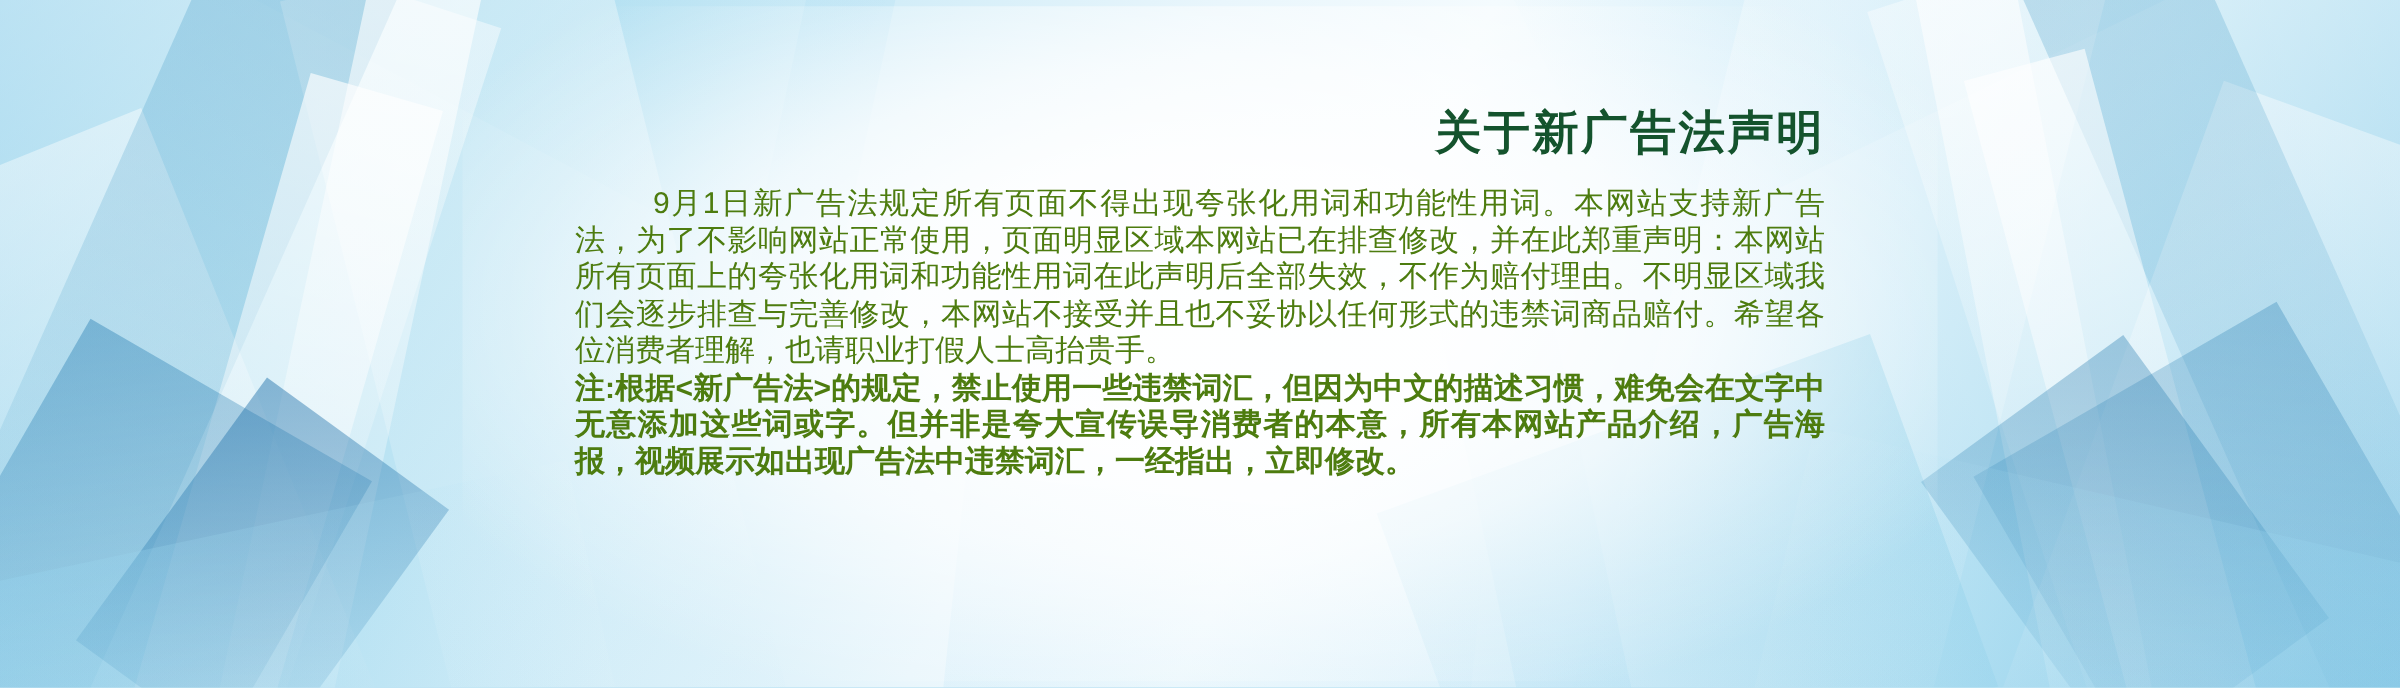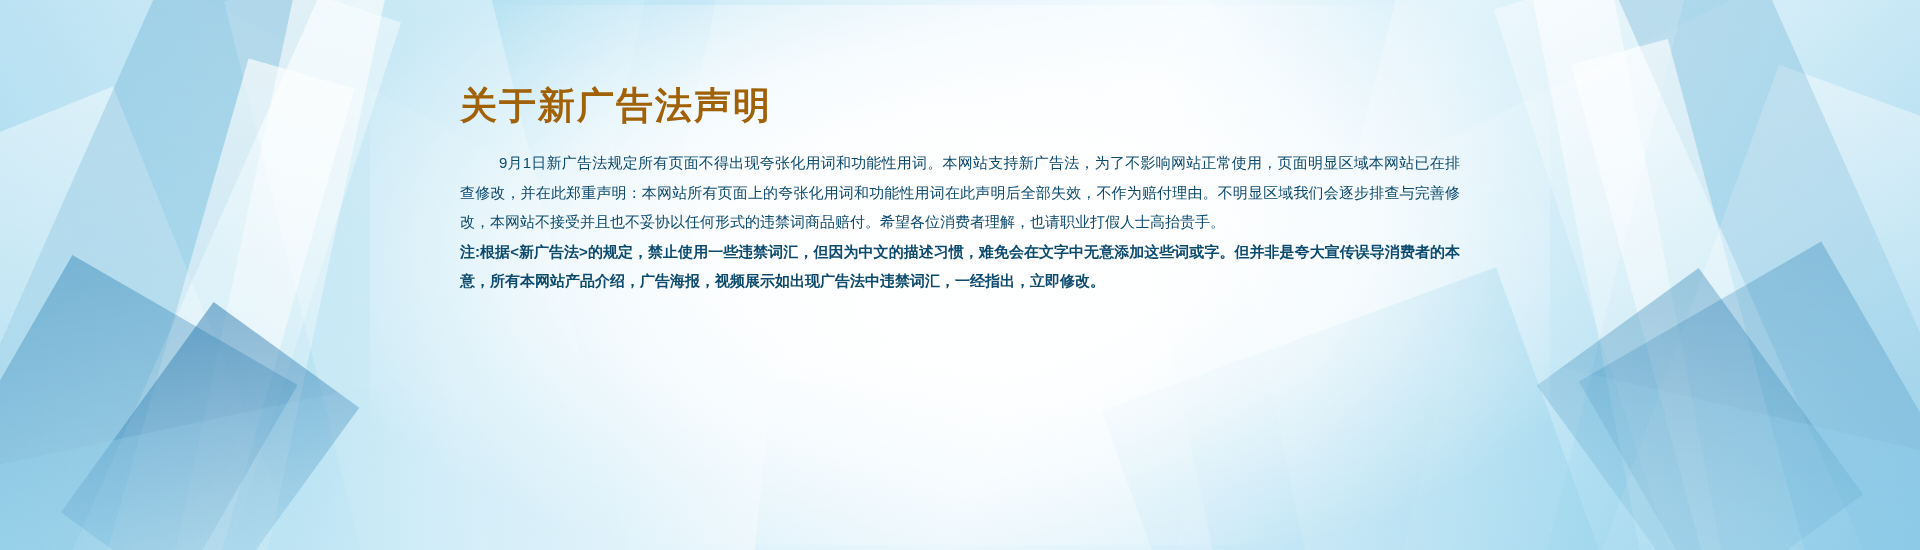--- a/index.html
+++ b/index.html
@@ -53,27 +53,27 @@
   .m2{left:1180px;top:160px;width:90px;height:460px;background:linear-gradient(0deg,rgba(170,220,242,.28),rgba(255,255,255,0));transform:rotate(-12deg);}
   .m3{left:760px;top:400px;width:420px;height:220px;background:linear-gradient(20deg,rgba(190,228,246,.28),rgba(255,255,255,0));transform:rotate(6deg);}
 
   
   .content{
     position:absolute;left:50%;top:0;transform:translateX(-50%);
     width:1000px;height:550px;
   }
   .title{
     position:absolute;left:0;right:0;top:84px;
-    text-align:left;
+    text-align:right;
     font-size:37px;line-height:44px;font-weight:bold;
-    letter-spacing:2px;color:#a16207;
+    letter-spacing:2px;color:#14532d;
   }
   .body-text{
     position:absolute;left:0;top:148px;width:1000px;
-    color:#0c4a6e;font-size:15px;line-height:29.5px;
+    color:#4d7c0f;font-size:24px;line-height:29.5px;
     text-align:justify;text-justify:inter-ideograph;
   }
   .para{margin:0;}
   .para.p1{text-indent:2.6em;}
   .para.p2{text-indent:0;font-weight:bold;}
 </style>
 </head>
 <body>
 
 <div class="banner">

